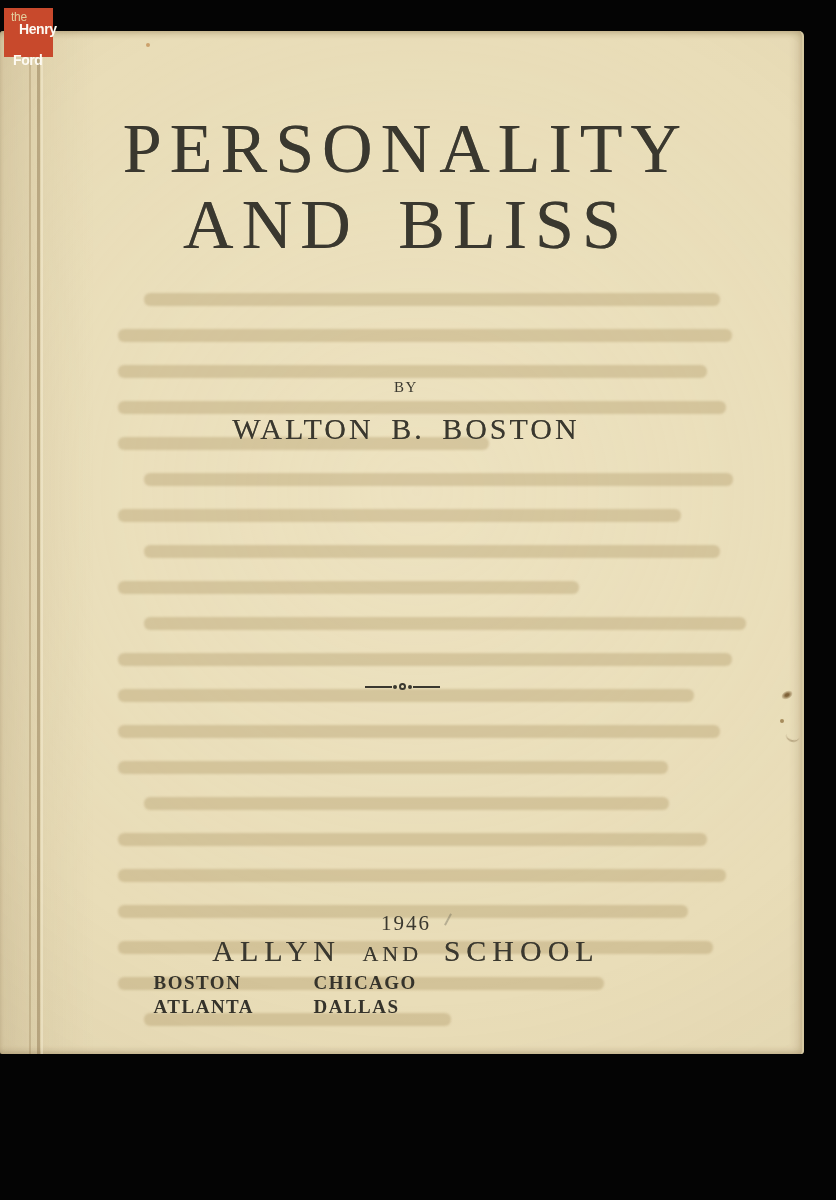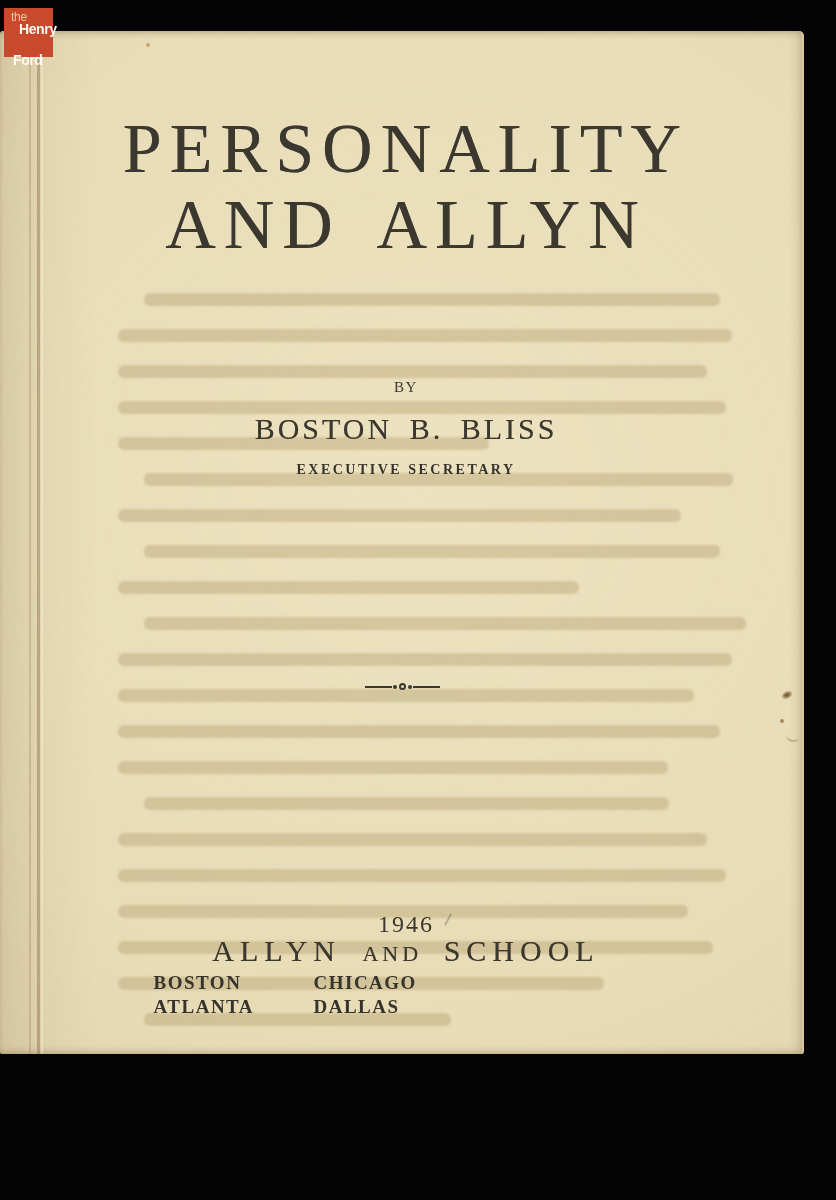--- a/index.html
+++ b/index.html
@@ -70,21 +70,21 @@
   .role { font-size: 14px; font-weight: 700; letter-spacing: 2.5px; color: #35332b; }
   .role-1 { top: 431px; }
   .role-2 { top: 451px; }
 
   .divider { top: 652px; display: flex; align-items: center; justify-content: center; left: 2px; }
   .divider .rule { width: 27px; height: 2px; background: #3a382f; }
   .divider .dot { width: 4px; height: 4px; border-radius: 50%; background: #3a382f; margin: 0 1px; }
   .divider .ring { width: 7px; height: 7px; border-radius: 50%; border: 2px solid #3a382f;
                    box-sizing: border-box; margin: 0 1px; background: transparent; }
 
-  .year { top: 880px; font-size: 24px; letter-spacing: 2px; font-variant-numeric: oldstyle-nums; }
+  .year { top: 880px; font-size: 21px; letter-spacing: 2px; font-variant-numeric: oldstyle-nums; }
   .publisher { top: 903px; font-size: 30px; letter-spacing: 6px;
                text-shadow: 0 0 .5px rgba(58,56,47,.6); }
   .publisher .and { font-size: 22px; letter-spacing: 4px; margin: 0 8px; }
 
   .cities { display: grid; grid-template-columns: 160px 185px 160px; justify-content: center;
             font-size: 19px; font-weight: 700; letter-spacing: 1.5px; color: #35332b; }
   .cities-row1 { top: 941px; }
   .cities-row2 { top: 965px; }
   .cities span { text-align: left; }
 
@@ -134,26 +134,25 @@
       </div>
 
     <div class="mark stain-1"></div>
     <div class="mark stain-2"></div>
     <div class="mark stain-3"></div>
     <div class="mark speck-1"></div>
     <div class="mark pencil-mark"></div>
 
     <h1 class="content-block title">
       <span class="title-line">PERSONALITY</span>
-      <span class="title-line">AND ALLYN</span>
+      <span class="title-line">AND BLISS</span>
     </h1>
 
     <div class="content-block byline">BY</div>
-    <div class="content-block author">BOSTON B. BLISS</div>
-    <div class="content-block role role-1">EXECUTIVE SECRETARY</div>
+    <div class="content-block author">WALTON B. BOSTON</div>
 
     <div class="content-block divider">
       <span class="rule"></span>
       <span class="dot"></span>
       <span class="ring"></span>
       <span class="dot"></span>
       <span class="rule"></span>
     </div>
 
     <div class="content-block year">1946</div>

